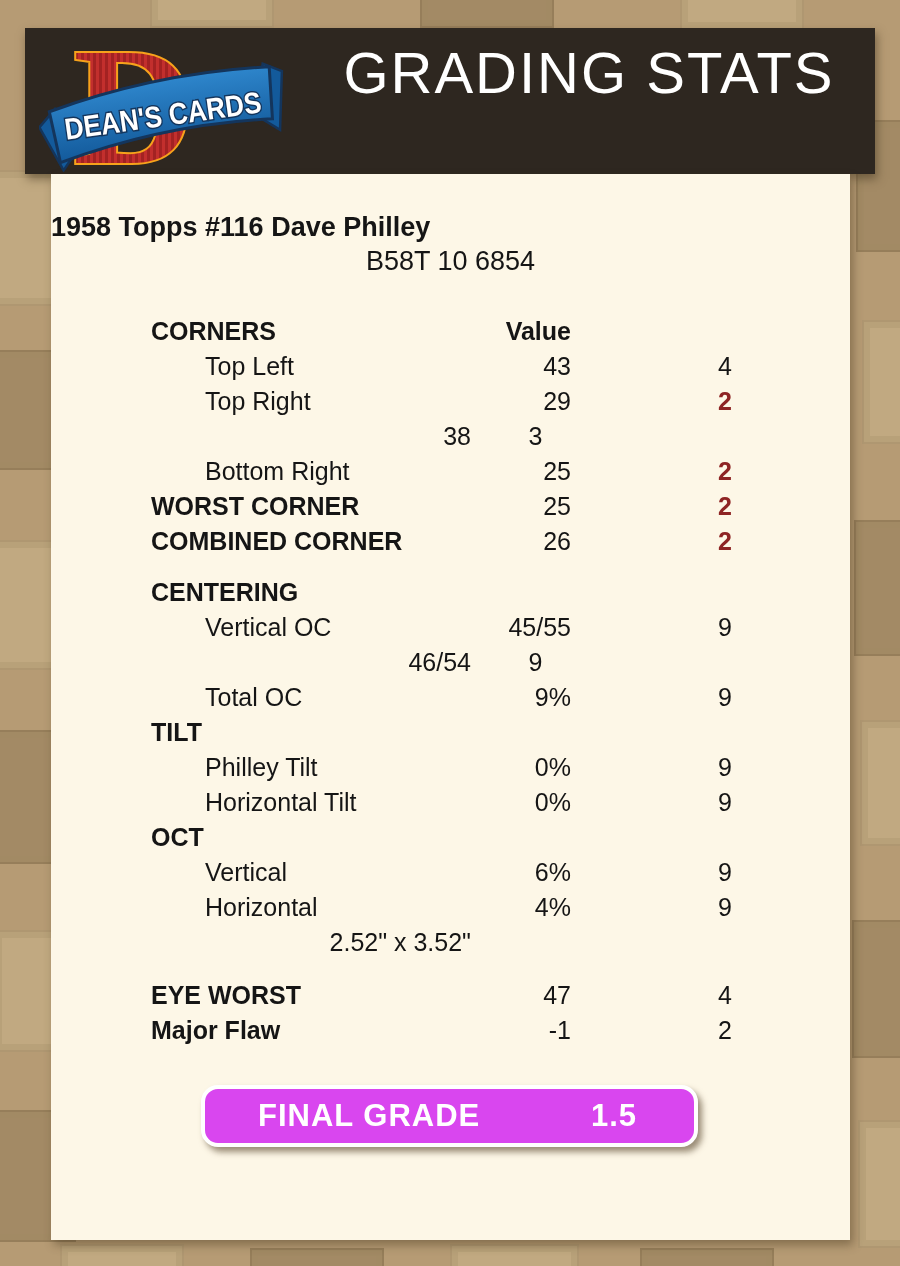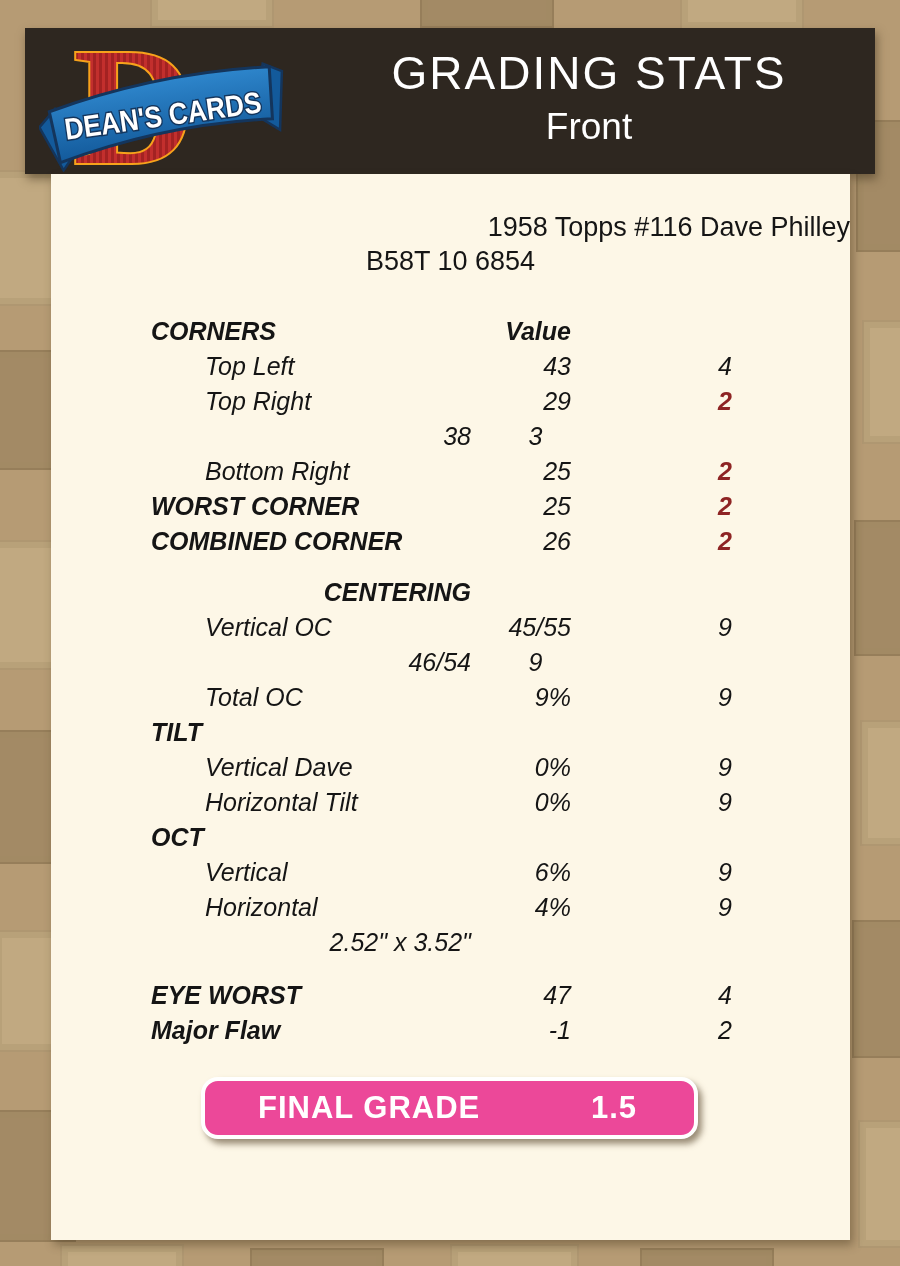--- a/index.html
+++ b/index.html
@@ -7,43 +7,43 @@
   .page{position:relative;width:900px;height:1266px;background:#b69b74;overflow:hidden;}
 
   
   .bg-card{position:absolute;background:rgba(216,196,156,0.35);border:2px solid rgba(92,72,46,0.18);box-shadow:inset 0 0 0 6px rgba(160,138,100,0.25);}
   .bg-dark{background:rgba(128,106,74,0.35);}
 
   
   .header-bar{position:absolute;left:25px;top:28px;width:850px;height:146px;background:#2e2720;box-shadow:2px 5px 9px rgba(70,55,32,0.55);}
   .logo{position:absolute;left:14px;top:2px;width:250px;height:142px;}
   .header-titles{position:absolute;left:290px;right:12px;top:16px;text-align:center;color:#ffffff;}
-  .header-title{font-size:46px;line-height:58px;letter-spacing:2px;}
+  .header-title{font-size:58px;line-height:58px;letter-spacing:2px;}
   .header-subtitle{font-size:37px;line-height:50px;}
 
   
   .panel{position:absolute;left:51px;top:174px;width:799px;height:1066px;background:#fdf7e7;box-shadow:3px 5px 9px rgba(70,55,32,0.45);color:#151515;}
-  .card-title{margin-top:36px;text-align:right;font-size:27px;line-height:34px;font-weight:normal;}
+  .card-title{margin-top:36px;text-align:left;font-size:27px;line-height:34px;font-weight:bold;}
   .card-code{text-align:center;font-size:27px;line-height:34px;}
 
   
   .tbl{margin-top:36px;}
-  .row{display:grid;grid-template-columns:320px 100px 1fr;padding-left:100px;height:35px;line-height:35px;font-size:25px;font-style:italic;}
+  .row{display:grid;grid-template-columns:320px 100px 1fr;padding-left:100px;height:35px;line-height:35px;font-size:25px;}
   .cell{white-space:nowrap;}
   .lab{}
   .val{text-align:right;}
   .max{text-align:center;padding-left:29px;}
   .header-row .cell{font-weight:bold;}
   .bold{font-weight:bold;}
   .indent{padding-left:54px;}
   .red{color:#8e2424;font-weight:bold;}
 
   
-  .final-grade{box-sizing:border-box;margin:29px 0 0 150px;width:497px;height:62px;
-    background:#ec4899;border:4px solid #ffffff;border-radius:17px;
+  .final-grade{box-sizing:border-box;margin:37px 0 0 150px;width:497px;height:62px;
+    background:#d946ef;border:4px solid #ffffff;border-radius:17px;
     box-shadow:4px 5px 6px rgba(101,84,60,0.65);
     display:flex;justify-content:space-between;align-items:center;
     padding:0 57px 0 53px;color:#ffffff;font-weight:bold;font-size:31px;letter-spacing:1px;}
 </style>
 </head>
 <body>
 
 <div class="page">
 
   <div class="bg-card" style="left:-22px;top:170px;width:92px;height:132px;"></div>
@@ -81,21 +81,20 @@
       <text x="95" y="133" text-anchor="middle" font-family="Liberation Serif, serif" font-weight="bold" font-size="168" fill="url(#pinstripe)" stroke="#f7a21b" stroke-width="4" style="paint-order:stroke">D</text>
       <g transform="rotate(-8 124 86)">
         <path d="M18 64 L0 80 L18 126 L36 106 Z" fill="#135a9b" stroke="#14355c" stroke-width="2.5"></path>
         <path d="M230 48 L248 58 L238 116 L216 98 Z" fill="#135a9b" stroke="#14355c" stroke-width="2.5"></path>
         <path d="M12 66 Q124 42 236 52 L232 104 Q124 94 16 118 Z" fill="url(#bandGrad)" stroke="#14355c" stroke-width="3"></path>
         <text x="124" y="96" text-anchor="middle" textLength="198" lengthAdjust="spacingAndGlyphs" font-family="Liberation Sans, sans-serif" font-weight="bold" font-size="30" fill="#ffffff" stroke="#14355c" stroke-width="3" style="paint-order:stroke">DEAN'S CARDS</text>
       </g>
     </svg>
     <div class="header-titles">
       <div class="header-title">GRADING STATS</div>
-      <div class="header-subtitle">Front</div>
     </div>
   </div>
 
   <div class="panel">
     <div class="card-title">1958 Topps #116 Dave Philley</div>
     <div class="card-code">B58T 10 6854</div>
 
     <div class="tbl" id="stats-table">
         <div class="row header-row">
       <div class="cell lab">CORNERS</div>
@@ -123,21 +122,21 @@
         <div class="row">
       <div class="cell lab bold">WORST CORNER</div>
       <div class="cell val">25</div>
       <div class="cell max red">2</div>
     </div>
         <div class="row">
       <div class="cell lab bold">COMBINED CORNER</div>
       <div class="cell val">26</div>
       <div class="cell max red">2</div>
     </div>
-        <div class="row" style="margin-top: 16px; text-align: right;">
+        <div class="row" style="margin-top: 16px;">
       <div class="cell lab bold">CENTERING</div>
       <div class="cell val"></div>
       <div class="cell max"></div>
     </div>
         <div class="row">
       <div class="cell lab indent">Vertical OC</div>
       <div class="cell val">45/55</div>
       <div class="cell max">9</div>
     </div>
         <div class="row">
@@ -148,21 +147,21 @@
       <div class="cell lab indent">Total OC</div>
       <div class="cell val">9%</div>
       <div class="cell max">9</div>
     </div>
         <div class="row">
       <div class="cell lab bold">TILT</div>
       <div class="cell val"></div>
       <div class="cell max"></div>
     </div>
         <div class="row">
-      <div class="cell lab indent">Vertical Dave</div>
+      <div class="cell lab indent">Philley Tilt</div>
       <div class="cell val">0%</div>
       <div class="cell max">9</div>
     </div>
         <div class="row">
       <div class="cell lab indent">Horizontal Tilt</div>
       <div class="cell val">0%</div>
       <div class="cell max">9</div>
     </div>
         <div class="row">
       <div class="cell lab bold">OCT</div>

